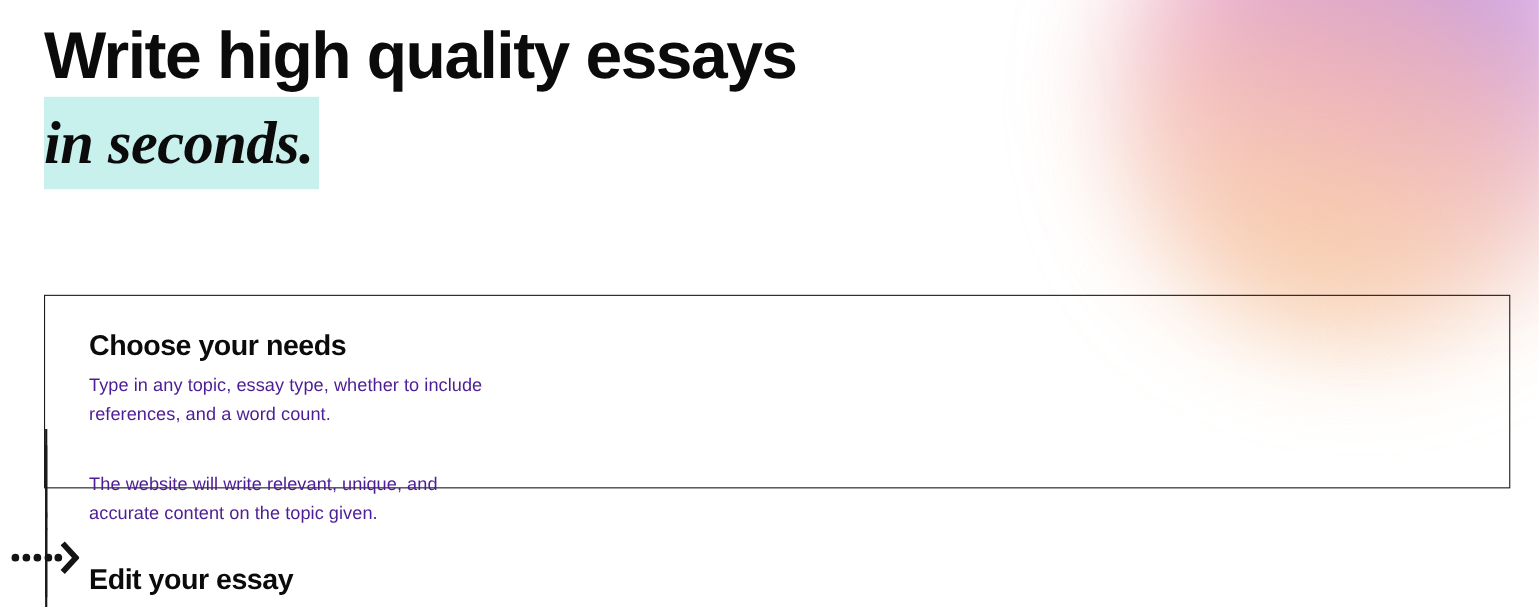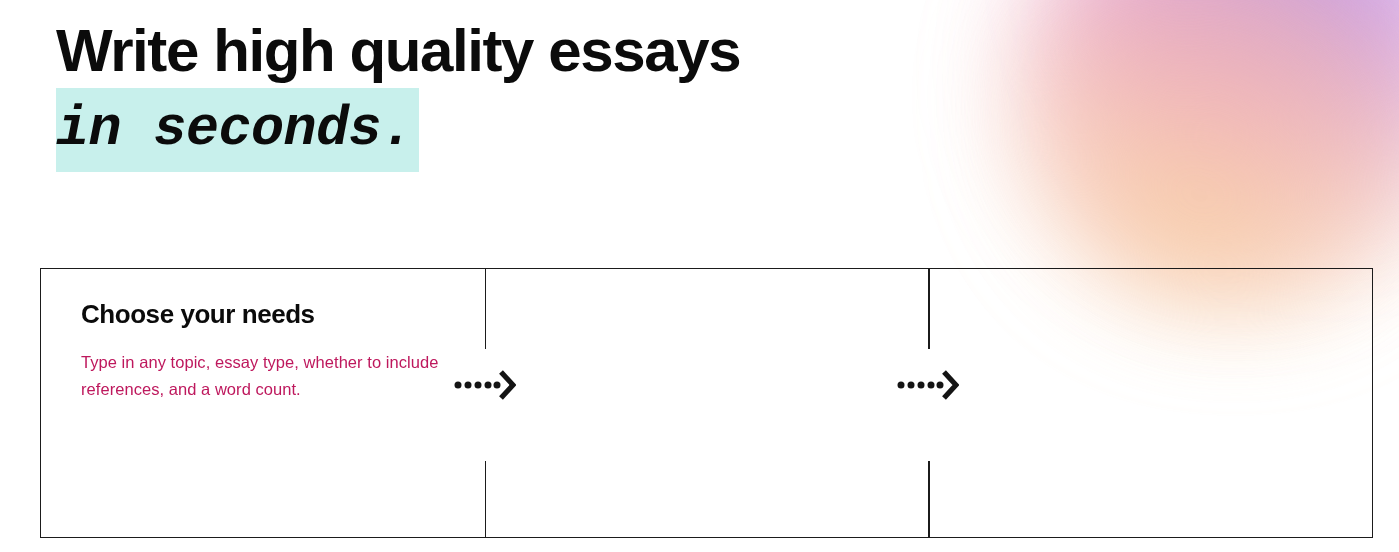--- a/index.html
+++ b/index.html
@@ -60,90 +60,91 @@
   .blob-d {
     background: radial-gradient(circle at 74% 22%,
                 rgba(168,150,250,0.70) 0%,
                 rgba(196,170,250,0.40) 30%,
                 rgba(255,255,255,0) 60%);
   }
 
   
   .headline {
     position: absolute;
-    left: 56px;
+    left: 40px;
     top: 14px;
     z-index: 2;
   }
   .headline-line1 {
     display: block;
     font-family: "Liberation Sans", sans-serif;
     font-weight: 700;
     font-size: 60px;
     line-height: 74px;
     letter-spacing: -1.4px;
     color: #0b0b0b;
     white-space: nowrap;
   }
   .headline-line2-row {
     display: block;
     line-height: 0;
   }
   .headline-line2 {
     display: inline-block;
-    font-family: Liberation Mono, monospace;
+    font-family: Liberation Serif, serif;
     font-style: italic;
     font-weight: 700;
     font-size: 55px;
     line-height: 84px;
     letter-spacing: -0.5px;
     color: #0b0b0b;
     background: #c8f0ec;
     padding: 0 5px 0 0;
     white-space: nowrap;
   }
 
   
   .steps-card {
     position: absolute;
     left: 40px;
     top: 268px;
     width: 1333px;
-    height: 270px;
+    height: 176px;
     border: 1.6px solid #1b1b1b;
     background: transparent;
     display: flex;
     z-index: 2;
+    flex-direction: column;
   }
 
   .step-col {
     position: relative;
     flex: 1 1 0;
     padding: 29px 40px 0 40px;
     min-width: 0;
   }
 
   .step-title {
     font-family: "Liberation Sans", sans-serif;
     font-weight: 700;
     font-size: 26px;
     line-height: 32px;
     letter-spacing: -0.45px;
     color: #0b0b0b;
     white-space: nowrap;
   }
 
   .step-body {
-    margin-top: 19px;
+    margin-top: 7px;
     font-family: "Liberation Sans", sans-serif;
     font-weight: 400;
     font-size: 16.5px;
     line-height: 27px;
     letter-spacing: 0.05px;
-    color: #be185d;
+    color: #4c1d95;
     max-width: 360px;
   }
 
   
   .divider {
     position: absolute;
     left: 0;
     width: 1.6px;
     background: #1b1b1b;
   }
@@ -195,31 +196,33 @@
       <span class="arrow">
         <svg width="62" height="32" viewBox="0 0 62 32" aria-hidden="true">
           <circle cx="4" cy="16" r="3.5" fill="#141414"></circle>
           <circle cx="14" cy="16" r="3.5" fill="#141414"></circle>
           <circle cx="24" cy="16" r="3.5" fill="#141414"></circle>
           <circle cx="34" cy="16" r="3.5" fill="#141414"></circle>
           <circle cx="43" cy="16" r="3.5" fill="#141414"></circle>
           <path d="M47 3 L59 16 L47 29" fill="none" stroke="#141414" stroke-width="5.2" stroke-linecap="butt" stroke-linejoin="miter"></path>
         </svg>
       </span>
+      <div class="step-body">The website will write relevant, unique, and accurate content on the topic given.</div>
     </div>
 
     <div class="step-col">
       <div class="divider divider-top"></div>
       <div class="divider divider-bottom"></div>
       <span class="arrow">
         <svg width="62" height="32" viewBox="0 0 62 32" aria-hidden="true">
           <circle cx="4" cy="16" r="3.5" fill="#141414"></circle>
           <circle cx="14" cy="16" r="3.5" fill="#141414"></circle>
           <circle cx="24" cy="16" r="3.5" fill="#141414"></circle>
           <circle cx="34" cy="16" r="3.5" fill="#141414"></circle>
           <circle cx="43" cy="16" r="3.5" fill="#141414"></circle>
           <path d="M47 3 L59 16 L47 29" fill="none" stroke="#141414" stroke-width="5.2" stroke-linecap="butt" stroke-linejoin="miter"></path>
         </svg>
       </span>
+      <div class="step-title">Edit your essay</div>
     </div>
 
   </div>
 </div>
 
 </body></html>

